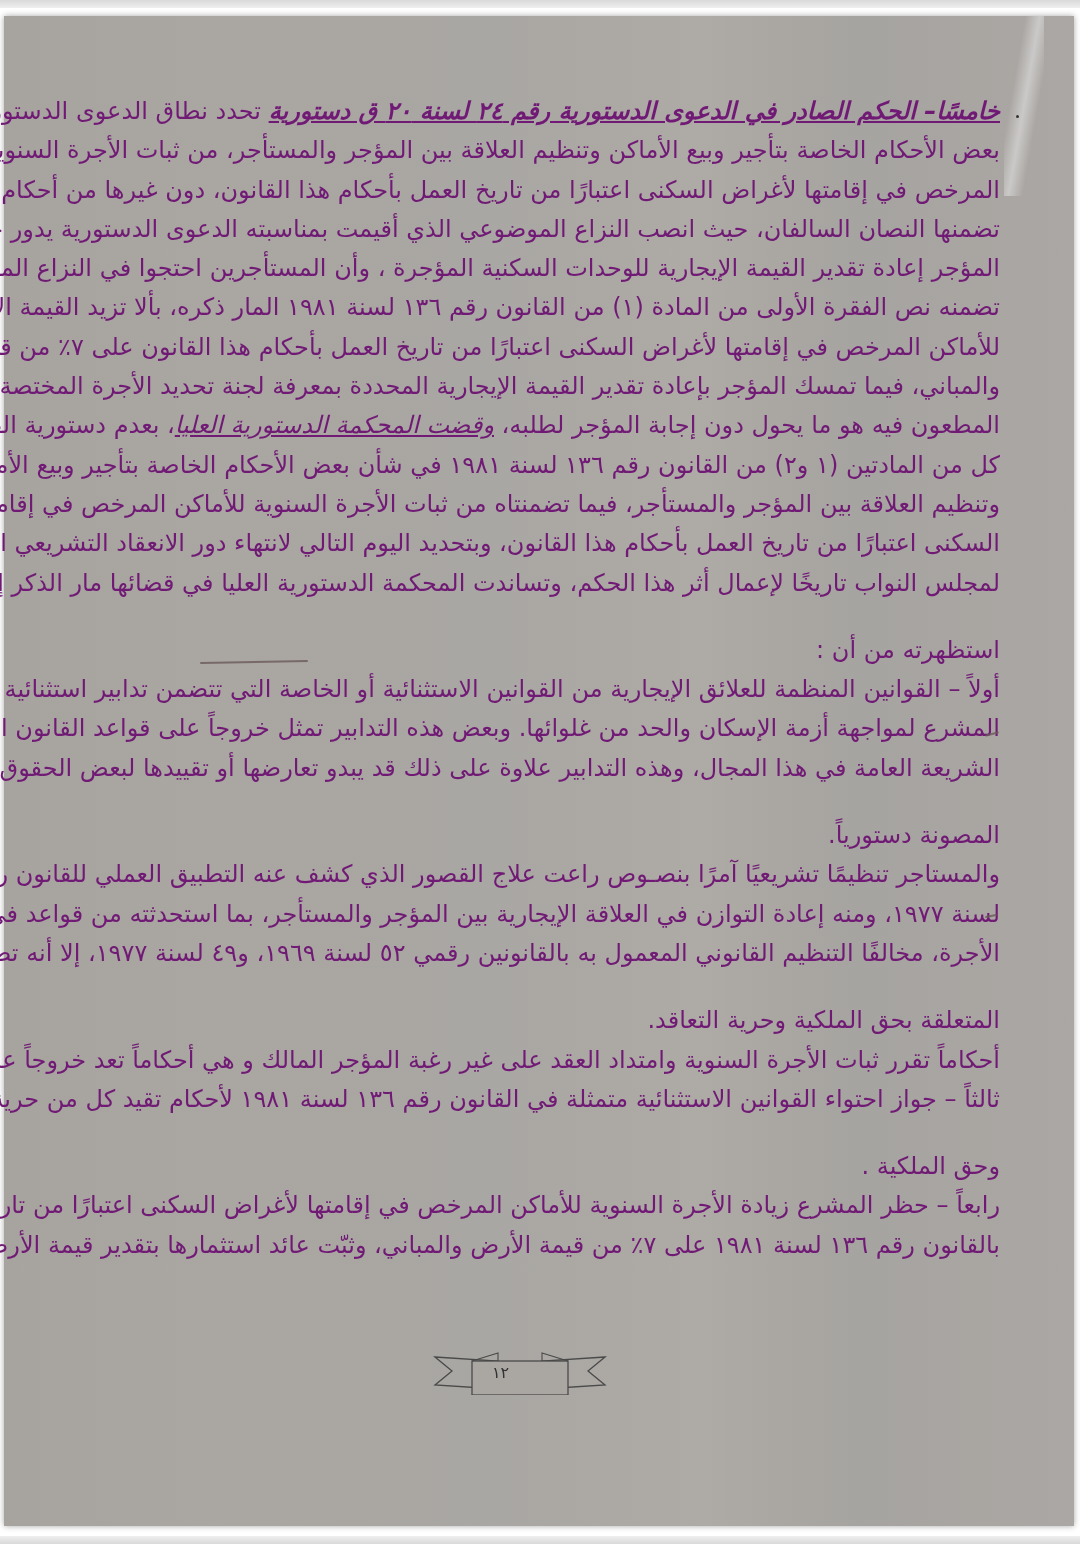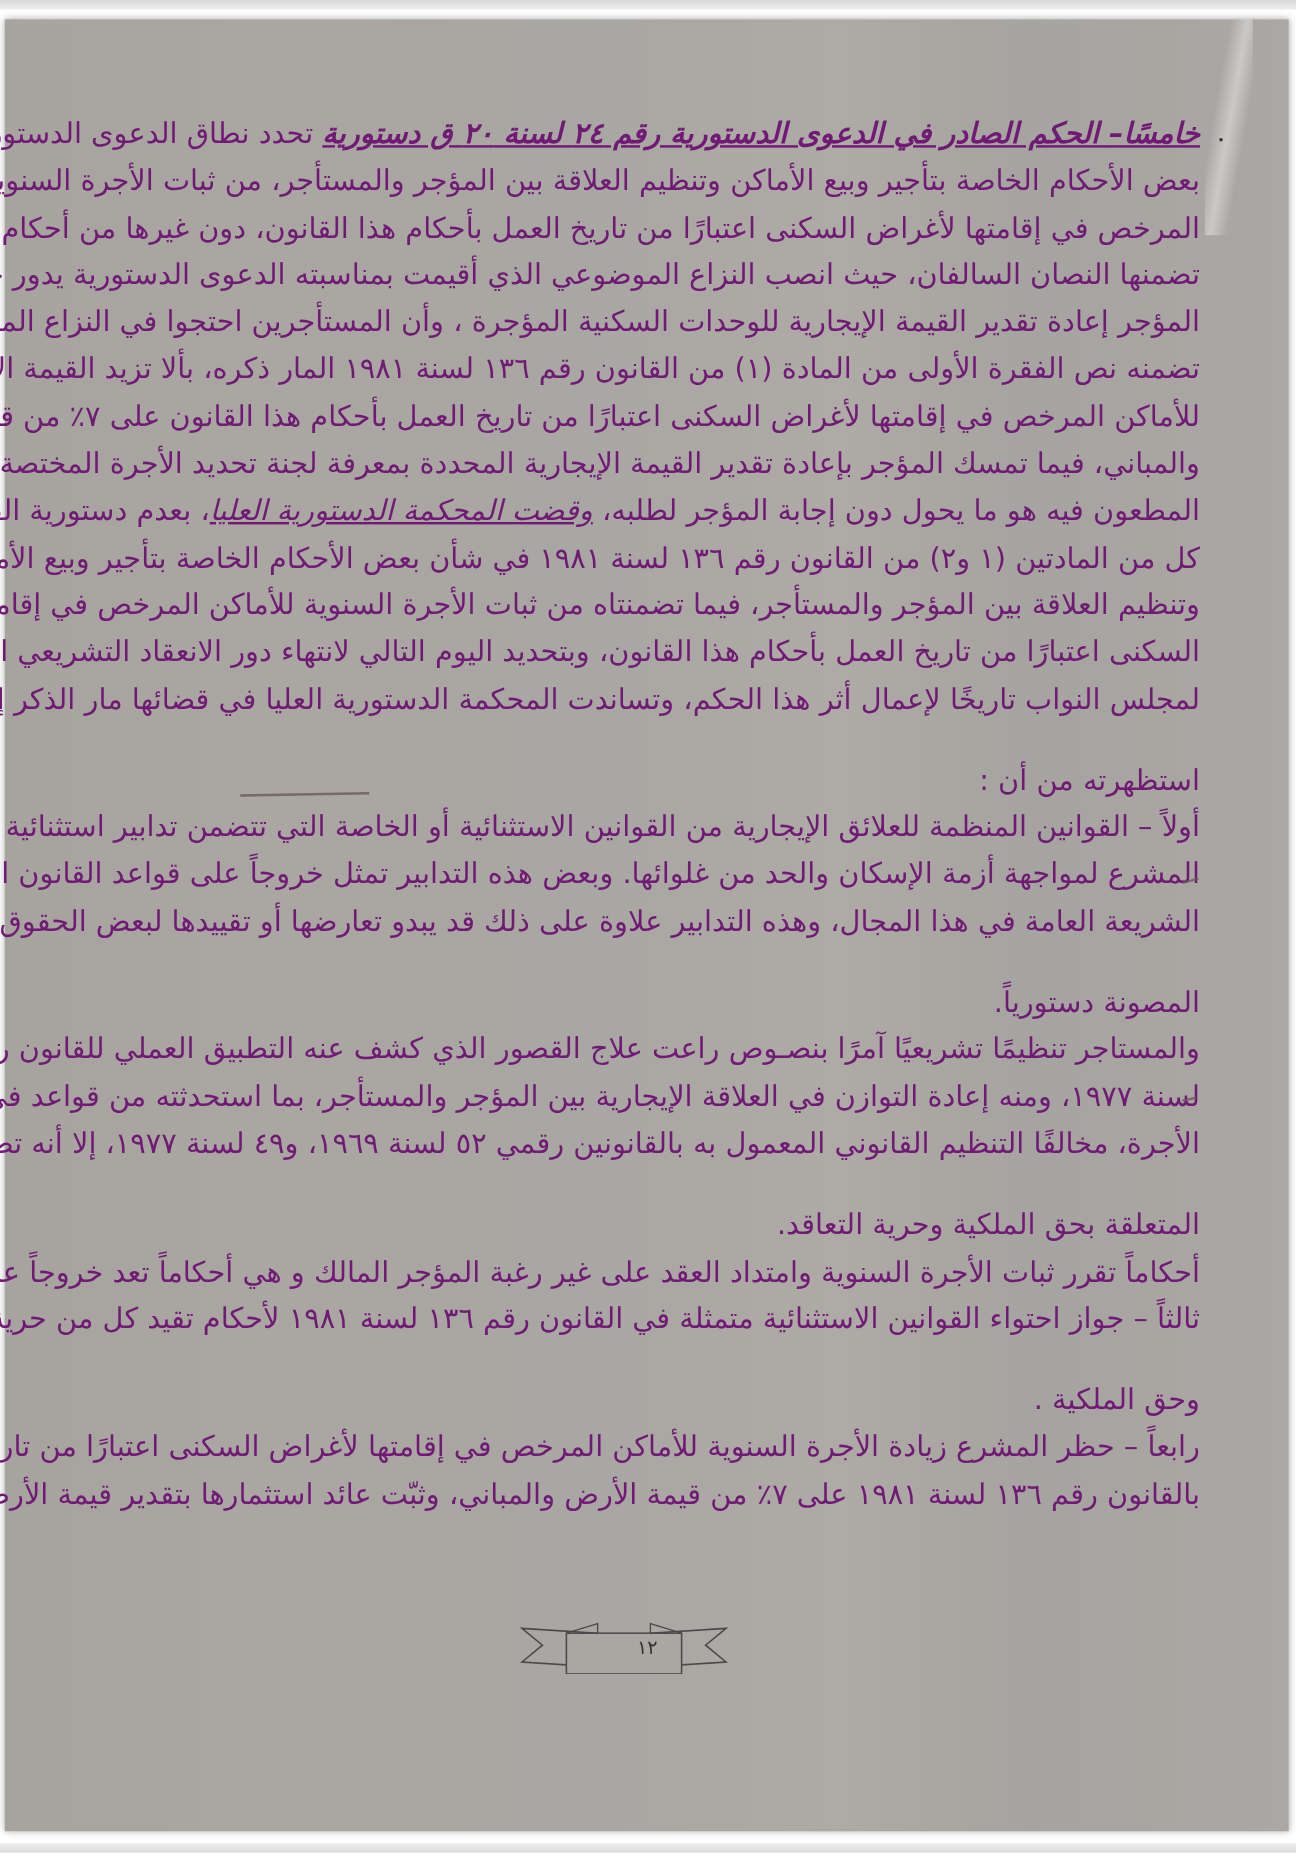--- a/index.html
+++ b/index.html
@@ -42,21 +42,21 @@
       background: #333; border-radius: 50%;
     }
     .pen-mark {
       position: absolute; height: 2px; background: #6a5a5a; border-radius: 2px; opacity: 0.8;
     }
     .page-number-ribbon {
       position: absolute; left: 430px; top: 1345px; width: 180px; height: 50px;
     }
     .page-number-ribbon svg { position: absolute; left: 0; top: 0; }
     .page-number {
-      position: absolute; left: 62px; top: 18px; width: 56px; text-align: right;
+      position: absolute; left: 62px; top: 18px; width: 56px; text-align: left;
       font-size: 16px; color: #333; direction: rtl;
     }
   </style>
 </head>
 <body>
 
 <div class="top-strip"></div>
 
 <div class="page">
   <div class="page-fold"></div>

